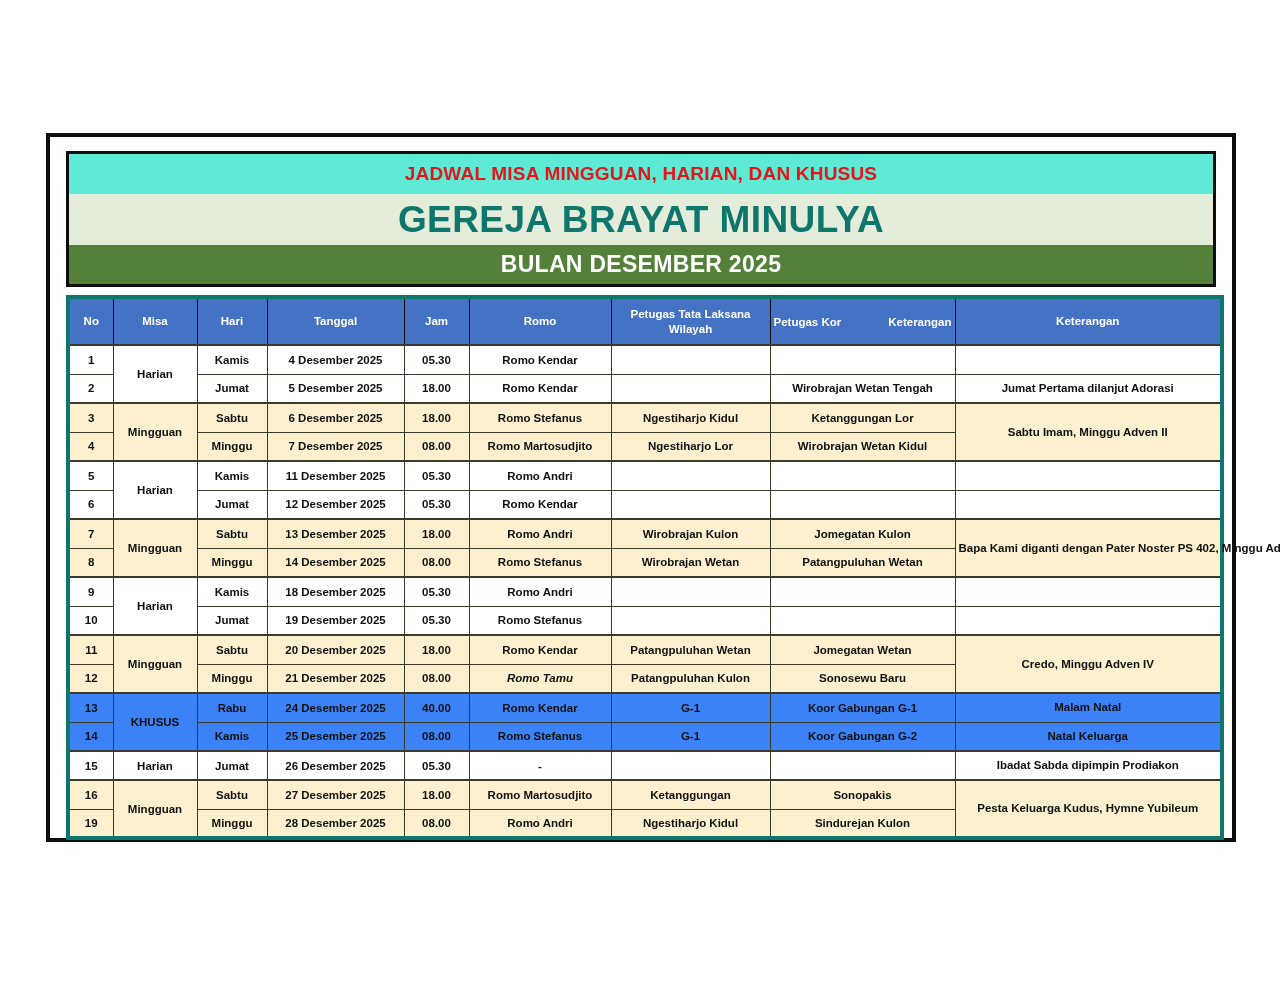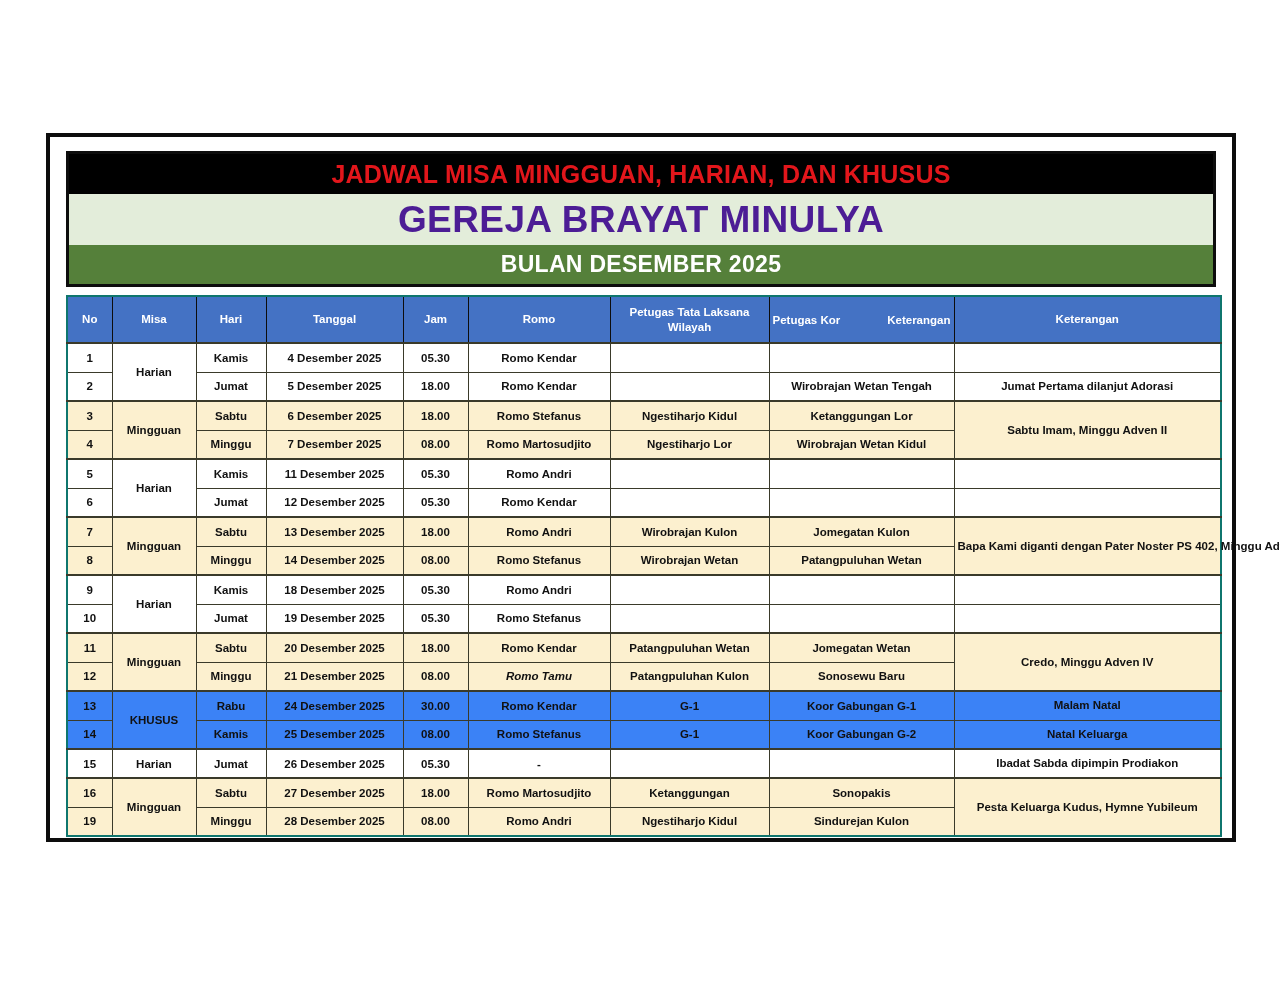--- a/index.html
+++ b/index.html
@@ -37,33 +37,33 @@
     position: absolute;
     left: 16px;
     top: 14px;
     width: 1150px;
     border: 3px solid #0d0d0d;
     box-sizing: border-box;
     background: #ffffff;
   }
   .title-line1 {
     height: 40px;
-    background: #000000;
+    background: #5eead4;
     color: #e2161b;
-    font-size: 25px;
+    font-size: 19px;
     font-weight: bold;
     letter-spacing: 0.2px;
     display: flex;
     align-items: center;
     justify-content: center;
   }
   .title-line2 {
     height: 51px;
     background: #e3edda;
-    color: #4c1d95;
+    color: #0f766e;
     font-size: 37px;
     font-weight: bold;
     letter-spacing: 0.4px;
     display: flex;
     align-items: center;
     justify-content: center;
   }
   .title-line3 {
     height: 39px;
     background: #55803a;
@@ -80,21 +80,21 @@
   .table-wrap {
     position: absolute;
     left: 16px;
     top: 158px;
     width: 1154px;
   }
   table.sched {
     border-collapse: collapse;
     table-layout: fixed;
     width: 1154px;
-    border: 2px solid #0f766e;
+    border: 4px solid #0f766e;
   }
   table.sched th,
   table.sched td {
     border: 1px solid #3a3a2a;
     padding: 0 3px;
     text-align: center;
     vertical-align: middle;
     font-size: 11.5px;
     font-weight: bold;
     color: #111111;
@@ -324,21 +324,21 @@
               <td>08.00</td>
               <td class="italic-name">Romo Tamu</td>
               <td>Patangpuluhan Kulon</td>
               <td>Sonosewu Baru</td>
             </tr>
             <tr class="tint-green group-top">
               <td>13</td>
               <td rowspan="2">KHUSUS</td>
               <td>Rabu</td>
               <td>24 Desember 2025</td>
-              <td>30.00</td>
+              <td>40.00</td>
               <td>Romo Kendar</td>
               <td>G-1</td>
               <td>Koor Gabungan G-1</td>
               <td class="ket">Malam Natal</td>
             </tr>
             <tr class="tint-green">
               <td>14</td>
               <td>Kamis</td>
               <td>25 Desember 2025</td>
               <td>08.00</td>

